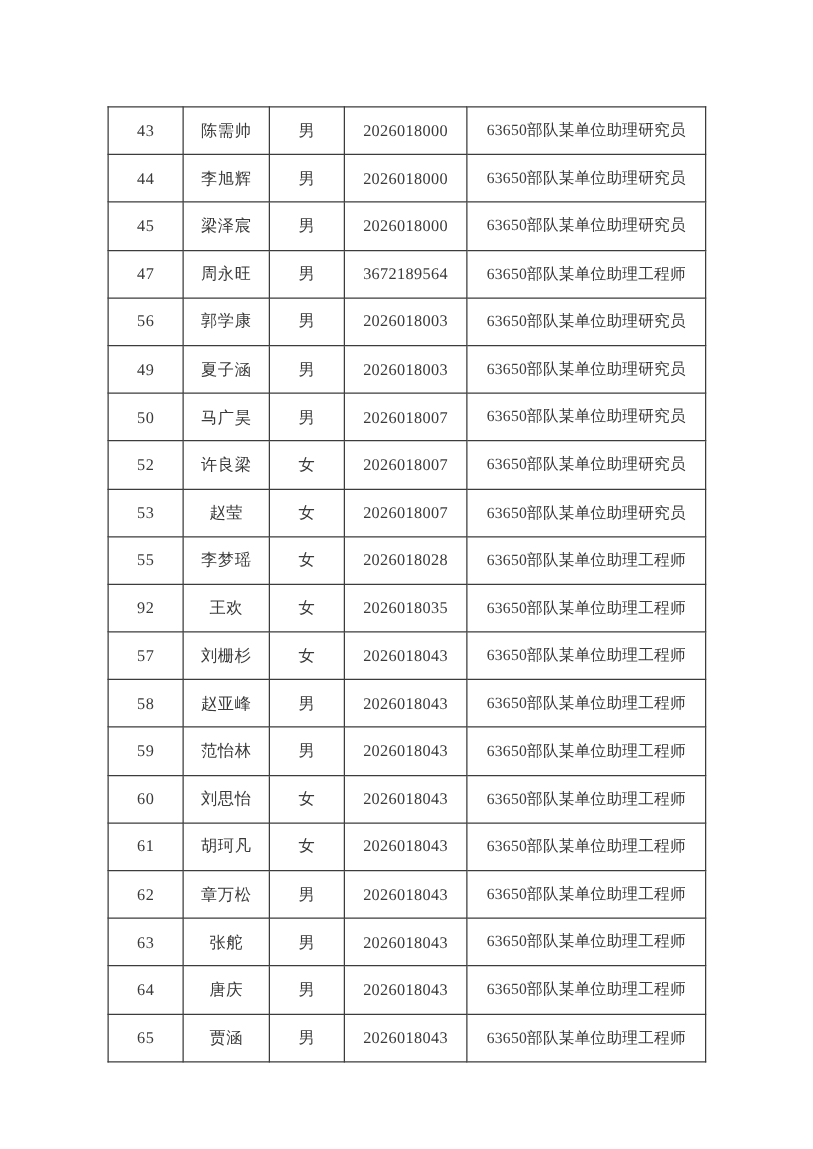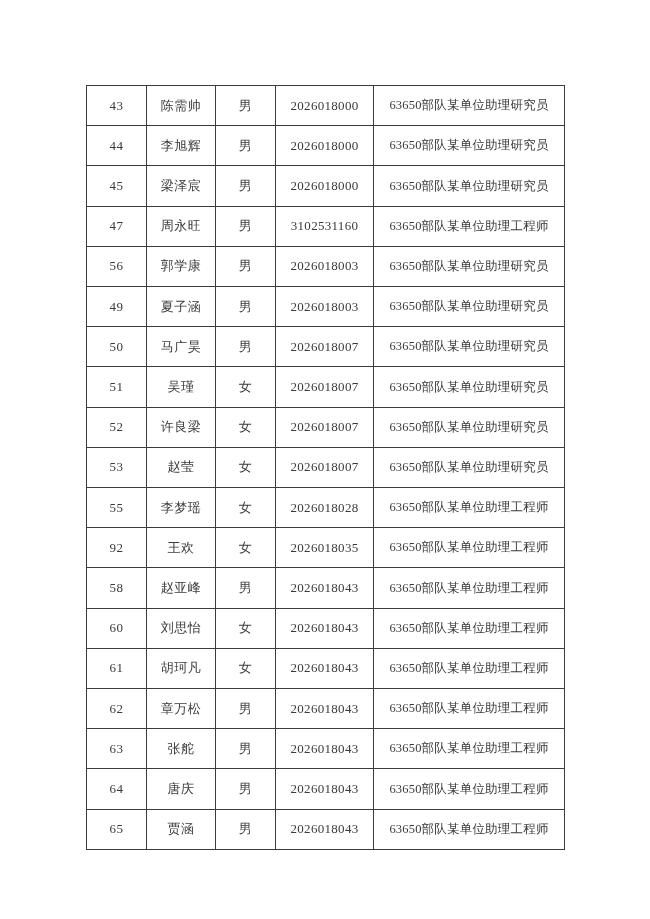--- a/index.html
+++ b/index.html
@@ -80,21 +80,21 @@
     <td class="index-cell">45</td>
     <td class="name-cell">梁泽宸</td>
     <td class="gender-cell">男</td>
     <td class="code-cell">2026018000</td>
     <td class="position-cell">63650部队某单位助理研究员</td>
   </tr>
         <tr>
     <td class="index-cell">47</td>
     <td class="name-cell">周永旺</td>
     <td class="gender-cell">男</td>
-    <td class="code-cell">3102531160</td>
+    <td class="code-cell">3672189564</td>
     <td class="position-cell">63650部队某单位助理工程师</td>
   </tr>
         <tr>
     <td class="index-cell">56</td>
     <td class="name-cell">郭学康</td>
     <td class="gender-cell">男</td>
     <td class="code-cell">2026018003</td>
     <td class="position-cell">63650部队某单位助理研究员</td>
   </tr>
         <tr>
@@ -105,27 +105,20 @@
     <td class="position-cell">63650部队某单位助理研究员</td>
   </tr>
         <tr>
     <td class="index-cell">50</td>
     <td class="name-cell">马广昊</td>
     <td class="gender-cell">男</td>
     <td class="code-cell">2026018007</td>
     <td class="position-cell">63650部队某单位助理研究员</td>
   </tr>
         <tr>
-    <td class="index-cell">51</td>
-    <td class="name-cell">吴瑾</td>
-    <td class="gender-cell">女</td>
-    <td class="code-cell">2026018007</td>
-    <td class="position-cell">63650部队某单位助理研究员</td>
-  </tr>
-        <tr>
     <td class="index-cell">52</td>
     <td class="name-cell">许良梁</td>
     <td class="gender-cell">女</td>
     <td class="code-cell">2026018007</td>
     <td class="position-cell">63650部队某单位助理研究员</td>
   </tr>
         <tr>
     <td class="index-cell">53</td>
     <td class="name-cell">赵莹</td>
     <td class="gender-cell">女</td>
@@ -140,22 +133,36 @@
     <td class="position-cell">63650部队某单位助理工程师</td>
   </tr>
         <tr>
     <td class="index-cell">92</td>
     <td class="name-cell">王欢</td>
     <td class="gender-cell">女</td>
     <td class="code-cell">2026018035</td>
     <td class="position-cell">63650部队某单位助理工程师</td>
   </tr>
         <tr>
+    <td class="index-cell">57</td>
+    <td class="name-cell">刘栅杉</td>
+    <td class="gender-cell">女</td>
+    <td class="code-cell">2026018043</td>
+    <td class="position-cell">63650部队某单位助理工程师</td>
+  </tr>
+        <tr>
     <td class="index-cell">58</td>
     <td class="name-cell">赵亚峰</td>
+    <td class="gender-cell">男</td>
+    <td class="code-cell">2026018043</td>
+    <td class="position-cell">63650部队某单位助理工程师</td>
+  </tr>
+        <tr>
+    <td class="index-cell">59</td>
+    <td class="name-cell">范怡林</td>
     <td class="gender-cell">男</td>
     <td class="code-cell">2026018043</td>
     <td class="position-cell">63650部队某单位助理工程师</td>
   </tr>
         <tr>
     <td class="index-cell">60</td>
     <td class="name-cell">刘思怡</td>
     <td class="gender-cell">女</td>
     <td class="code-cell">2026018043</td>
     <td class="position-cell">63650部队某单位助理工程师</td>

